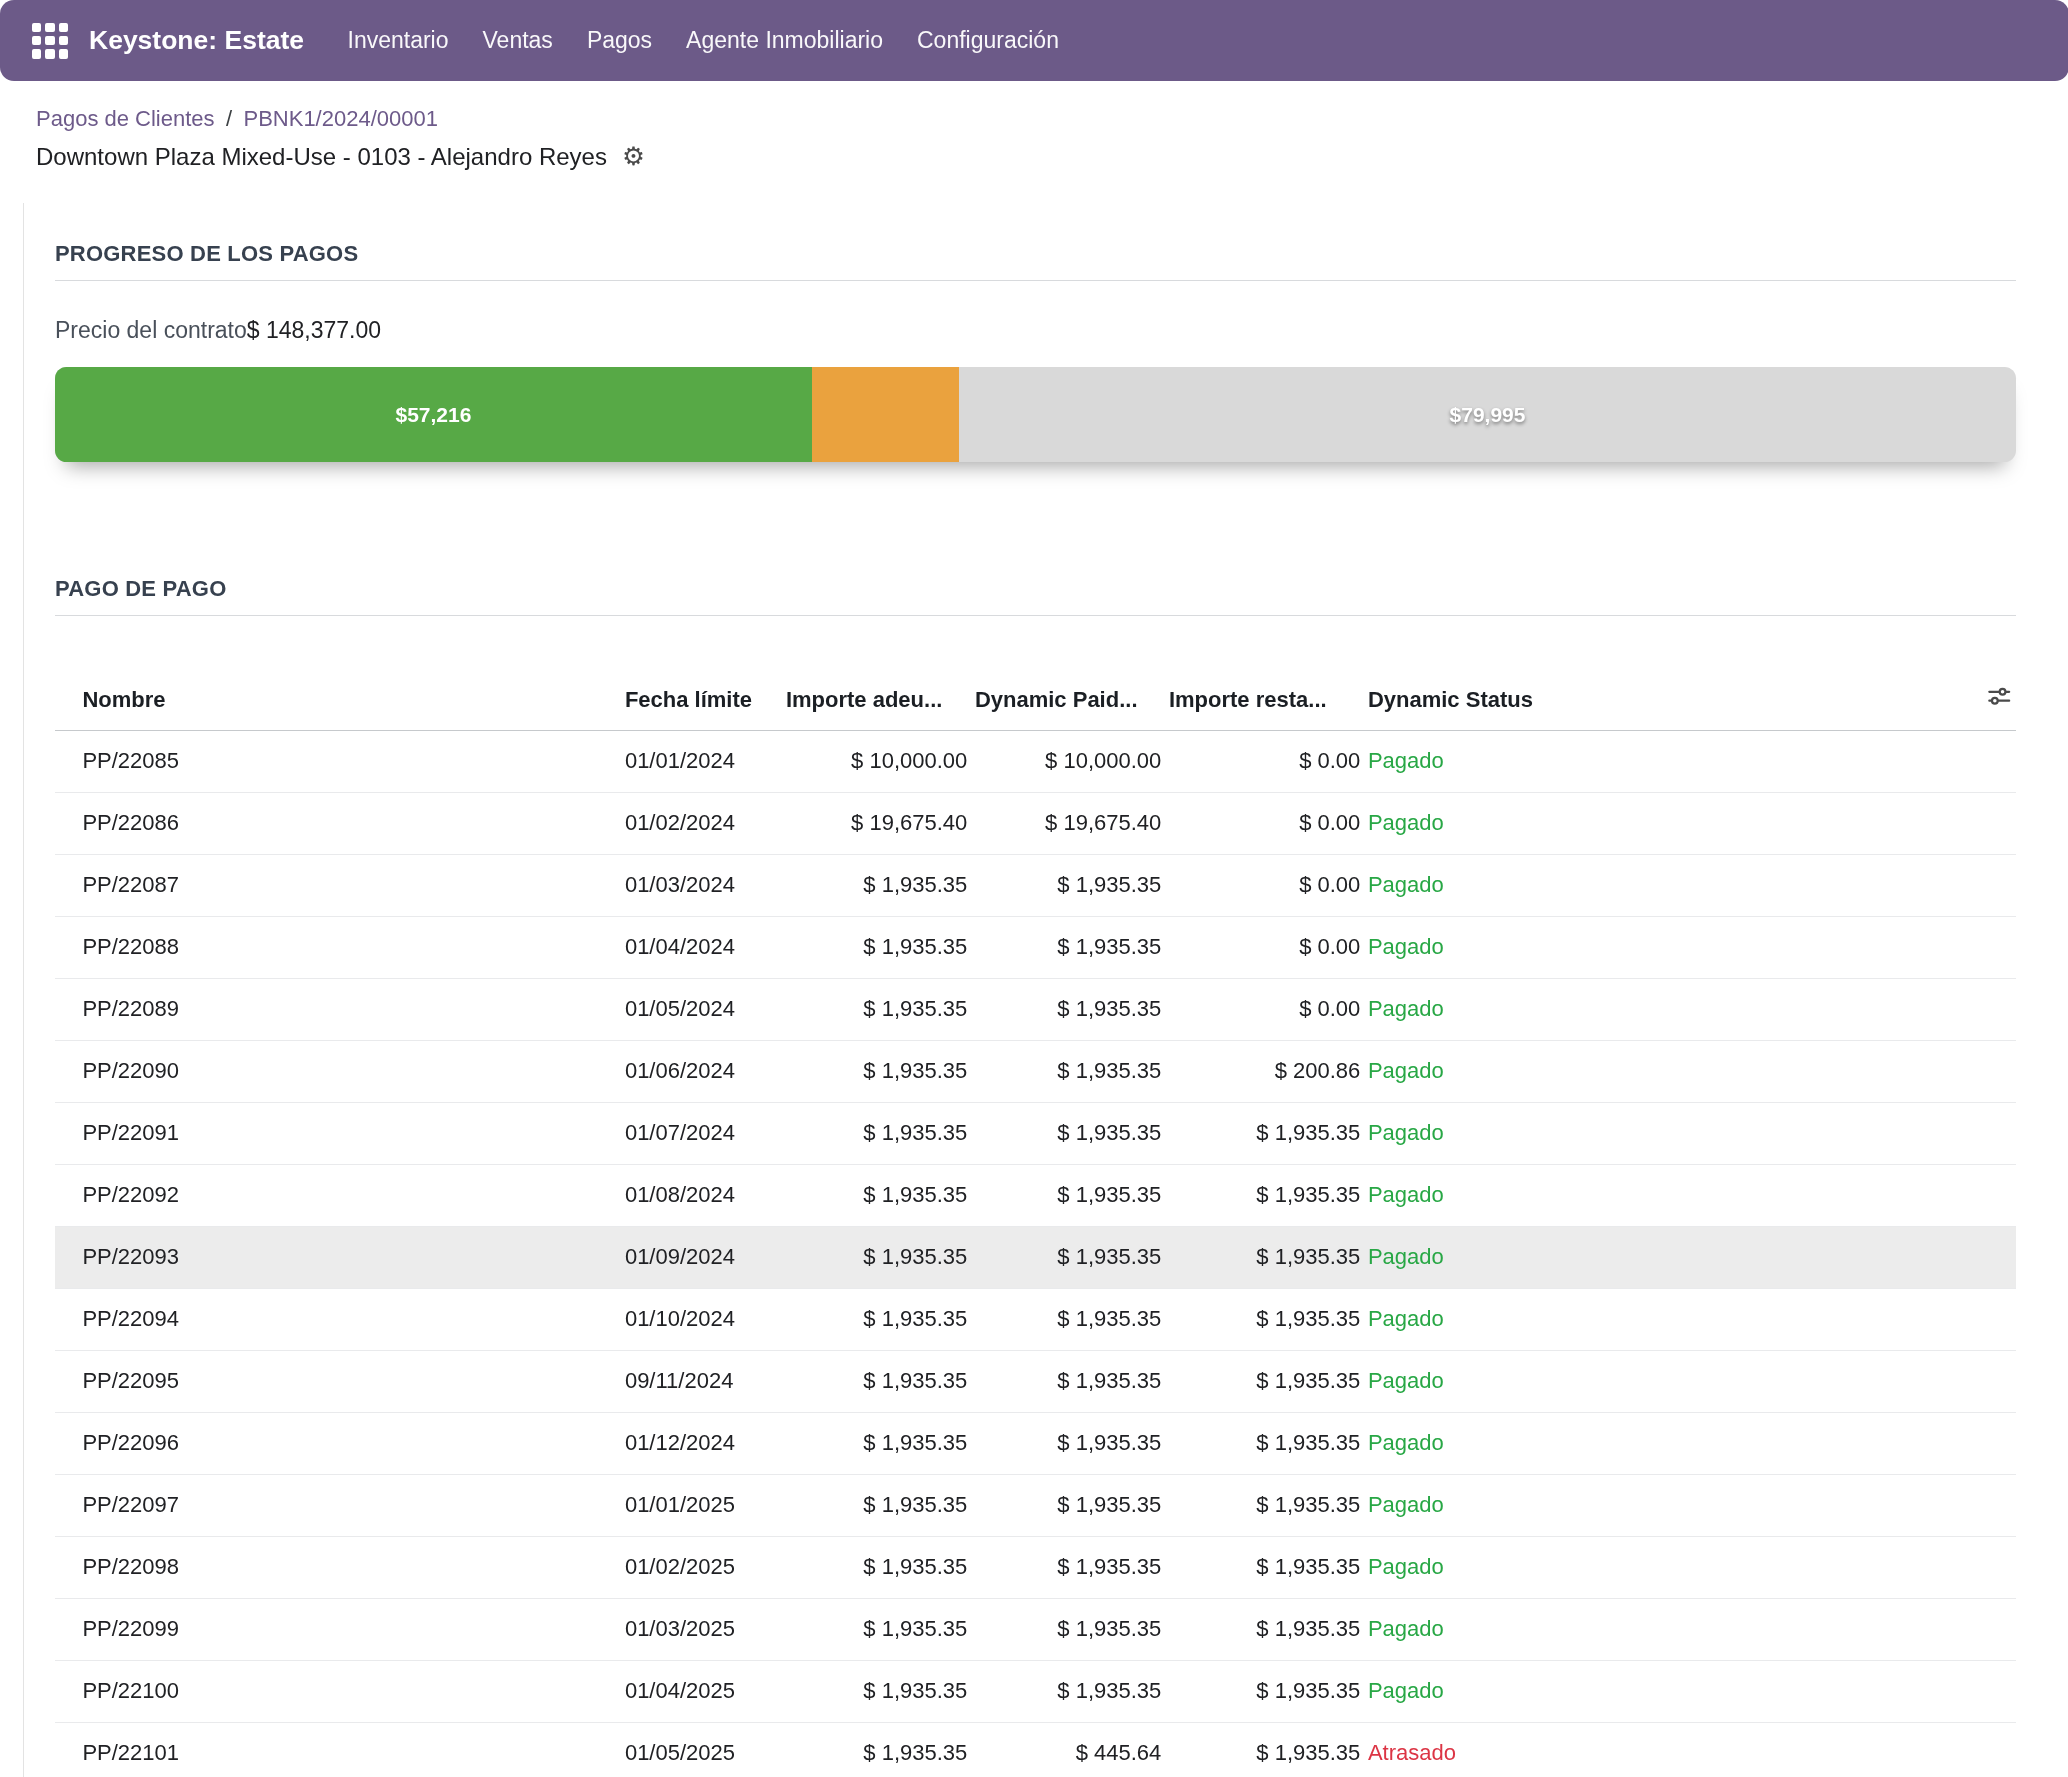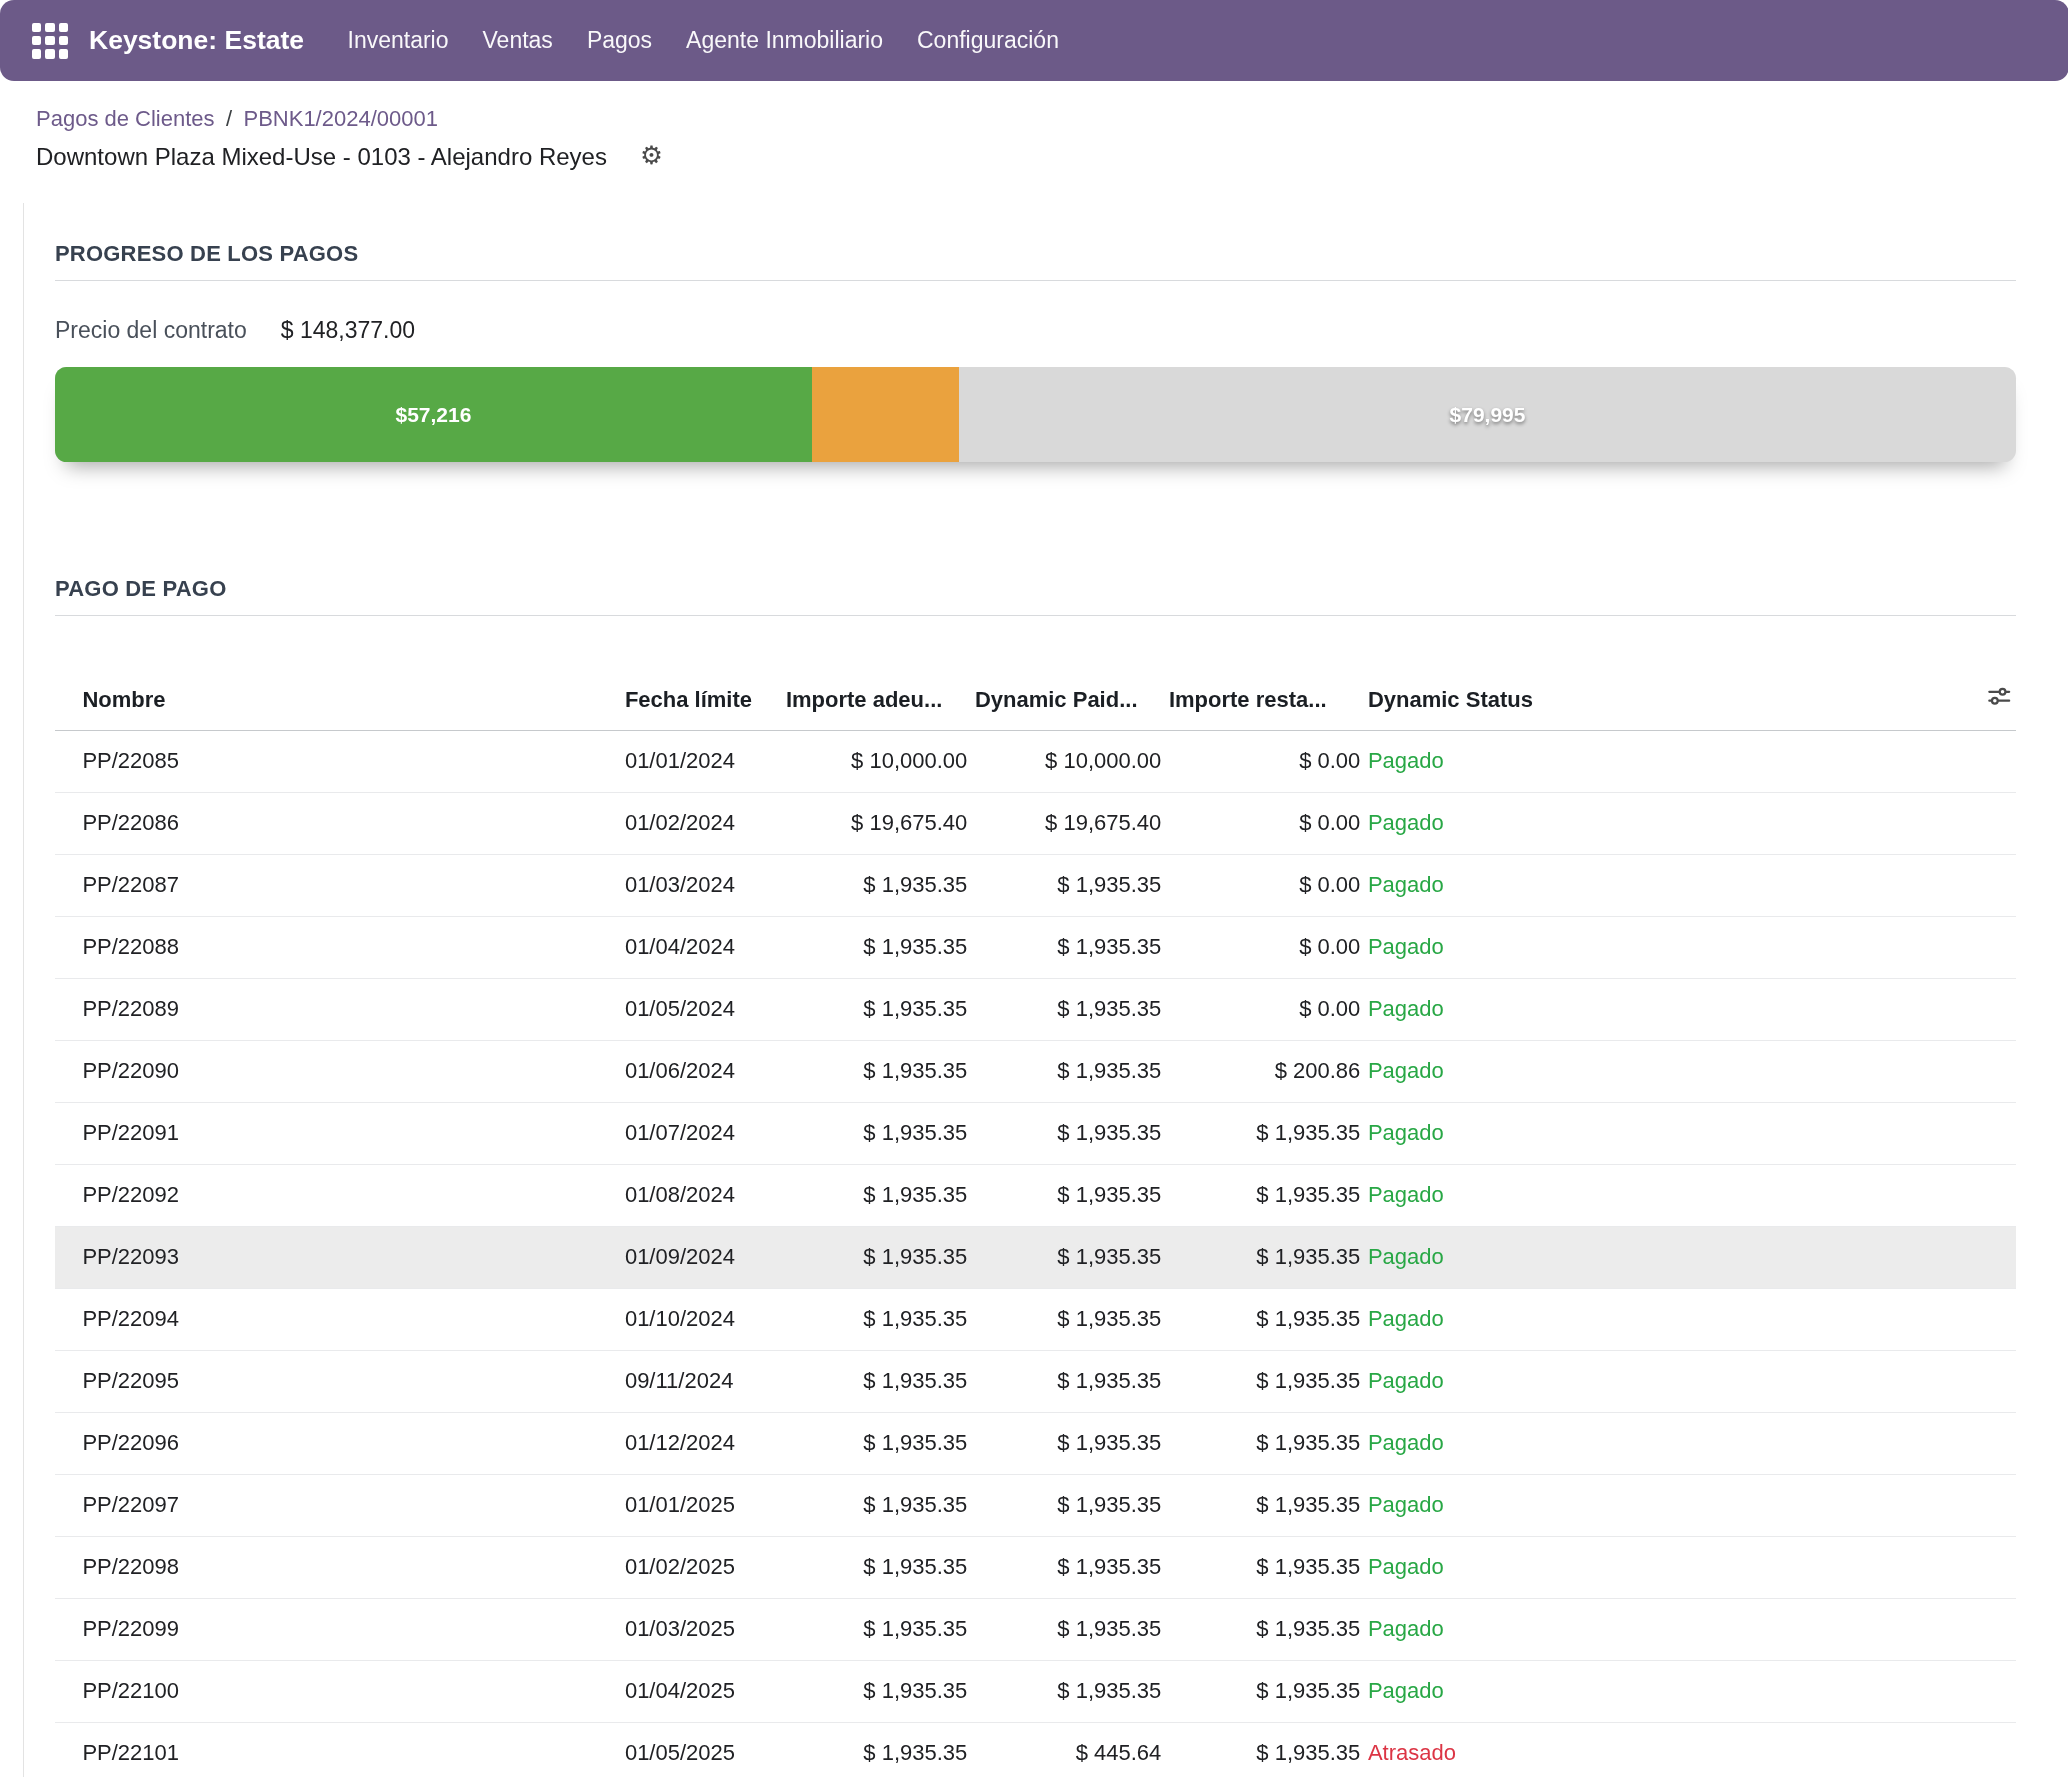--- a/index.html
+++ b/index.html
@@ -19,33 +19,33 @@
   .apps-grid span{ background:#fff; border-radius:1.9px; }
   .brand{ font-size:26.5px; font-weight:700; color:#fff; margin-right:26.5px; white-space:nowrap; }
   .nav-menu{ display:flex; align-items:center; height:100%; }
   .nav-item{ font-size:23px; color:rgba(255,255,255,.96); padding:0 17px; line-height:81px;
              cursor:pointer; white-space:nowrap; }
 
   
   .crumbs{ padding:24.6px 0 0 36px; font-size:22px; }
   .crumb-link{ color:var(--link); cursor:pointer; text-decoration:none; }
   .crumb-sep{ color:#3c4043; padding:0 11.4px; }
-  .doc-title-row{ padding:11.4px 0 0 36px; display:flex; gap:33px; }
+  .doc-title-row{ padding:11.4px 0 0 36px; display:flex; align-items:center; gap:15px; }
   .doc-title{ font-size:24px; color:#202124; }
   .gear{ font-size:25.6px; color:#4a4a4a; cursor:pointer; line-height:1; }
 
   
   .sheet{ margin:32px 0 0 23px; border-left:0.9px solid #e3e3e3;
           padding:38px 53px 0 31px; height:1590px; }
 
   .sec-h{ font-size:22px; font-weight:700; color:#37414f; letter-spacing:0.2px;
           padding-bottom:13.2px; border-bottom:0.9px solid #d8dadd; }
   .sec-h.plan{ margin-top:114px; }
 
-  .contract{ margin-top:36px; display:flex; align-items:baseline; gap:34px; font-size:23px; }
+  .contract{ margin-top:36px; display:flex; align-items:baseline; font-size:23px; }
   .contract-label{ color:#49505a; }
   .contract-value{ color:#202124; }
 
   
   .pbar{ margin-top:23px; height:95px; border-radius:11.4px; background:var(--progress-track);
          display:flex; overflow:hidden; box-shadow:0 15px 19px -11.4px rgba(0,0,0,.35); }
   .seg{ display:flex; align-items:center; justify-content:center;
         font-size:21px; font-weight:700; color:#fff; }
   .seg-paid{ background:var(--progress-paid); }
   .seg-due{ background:var(--progress-overdue); }

